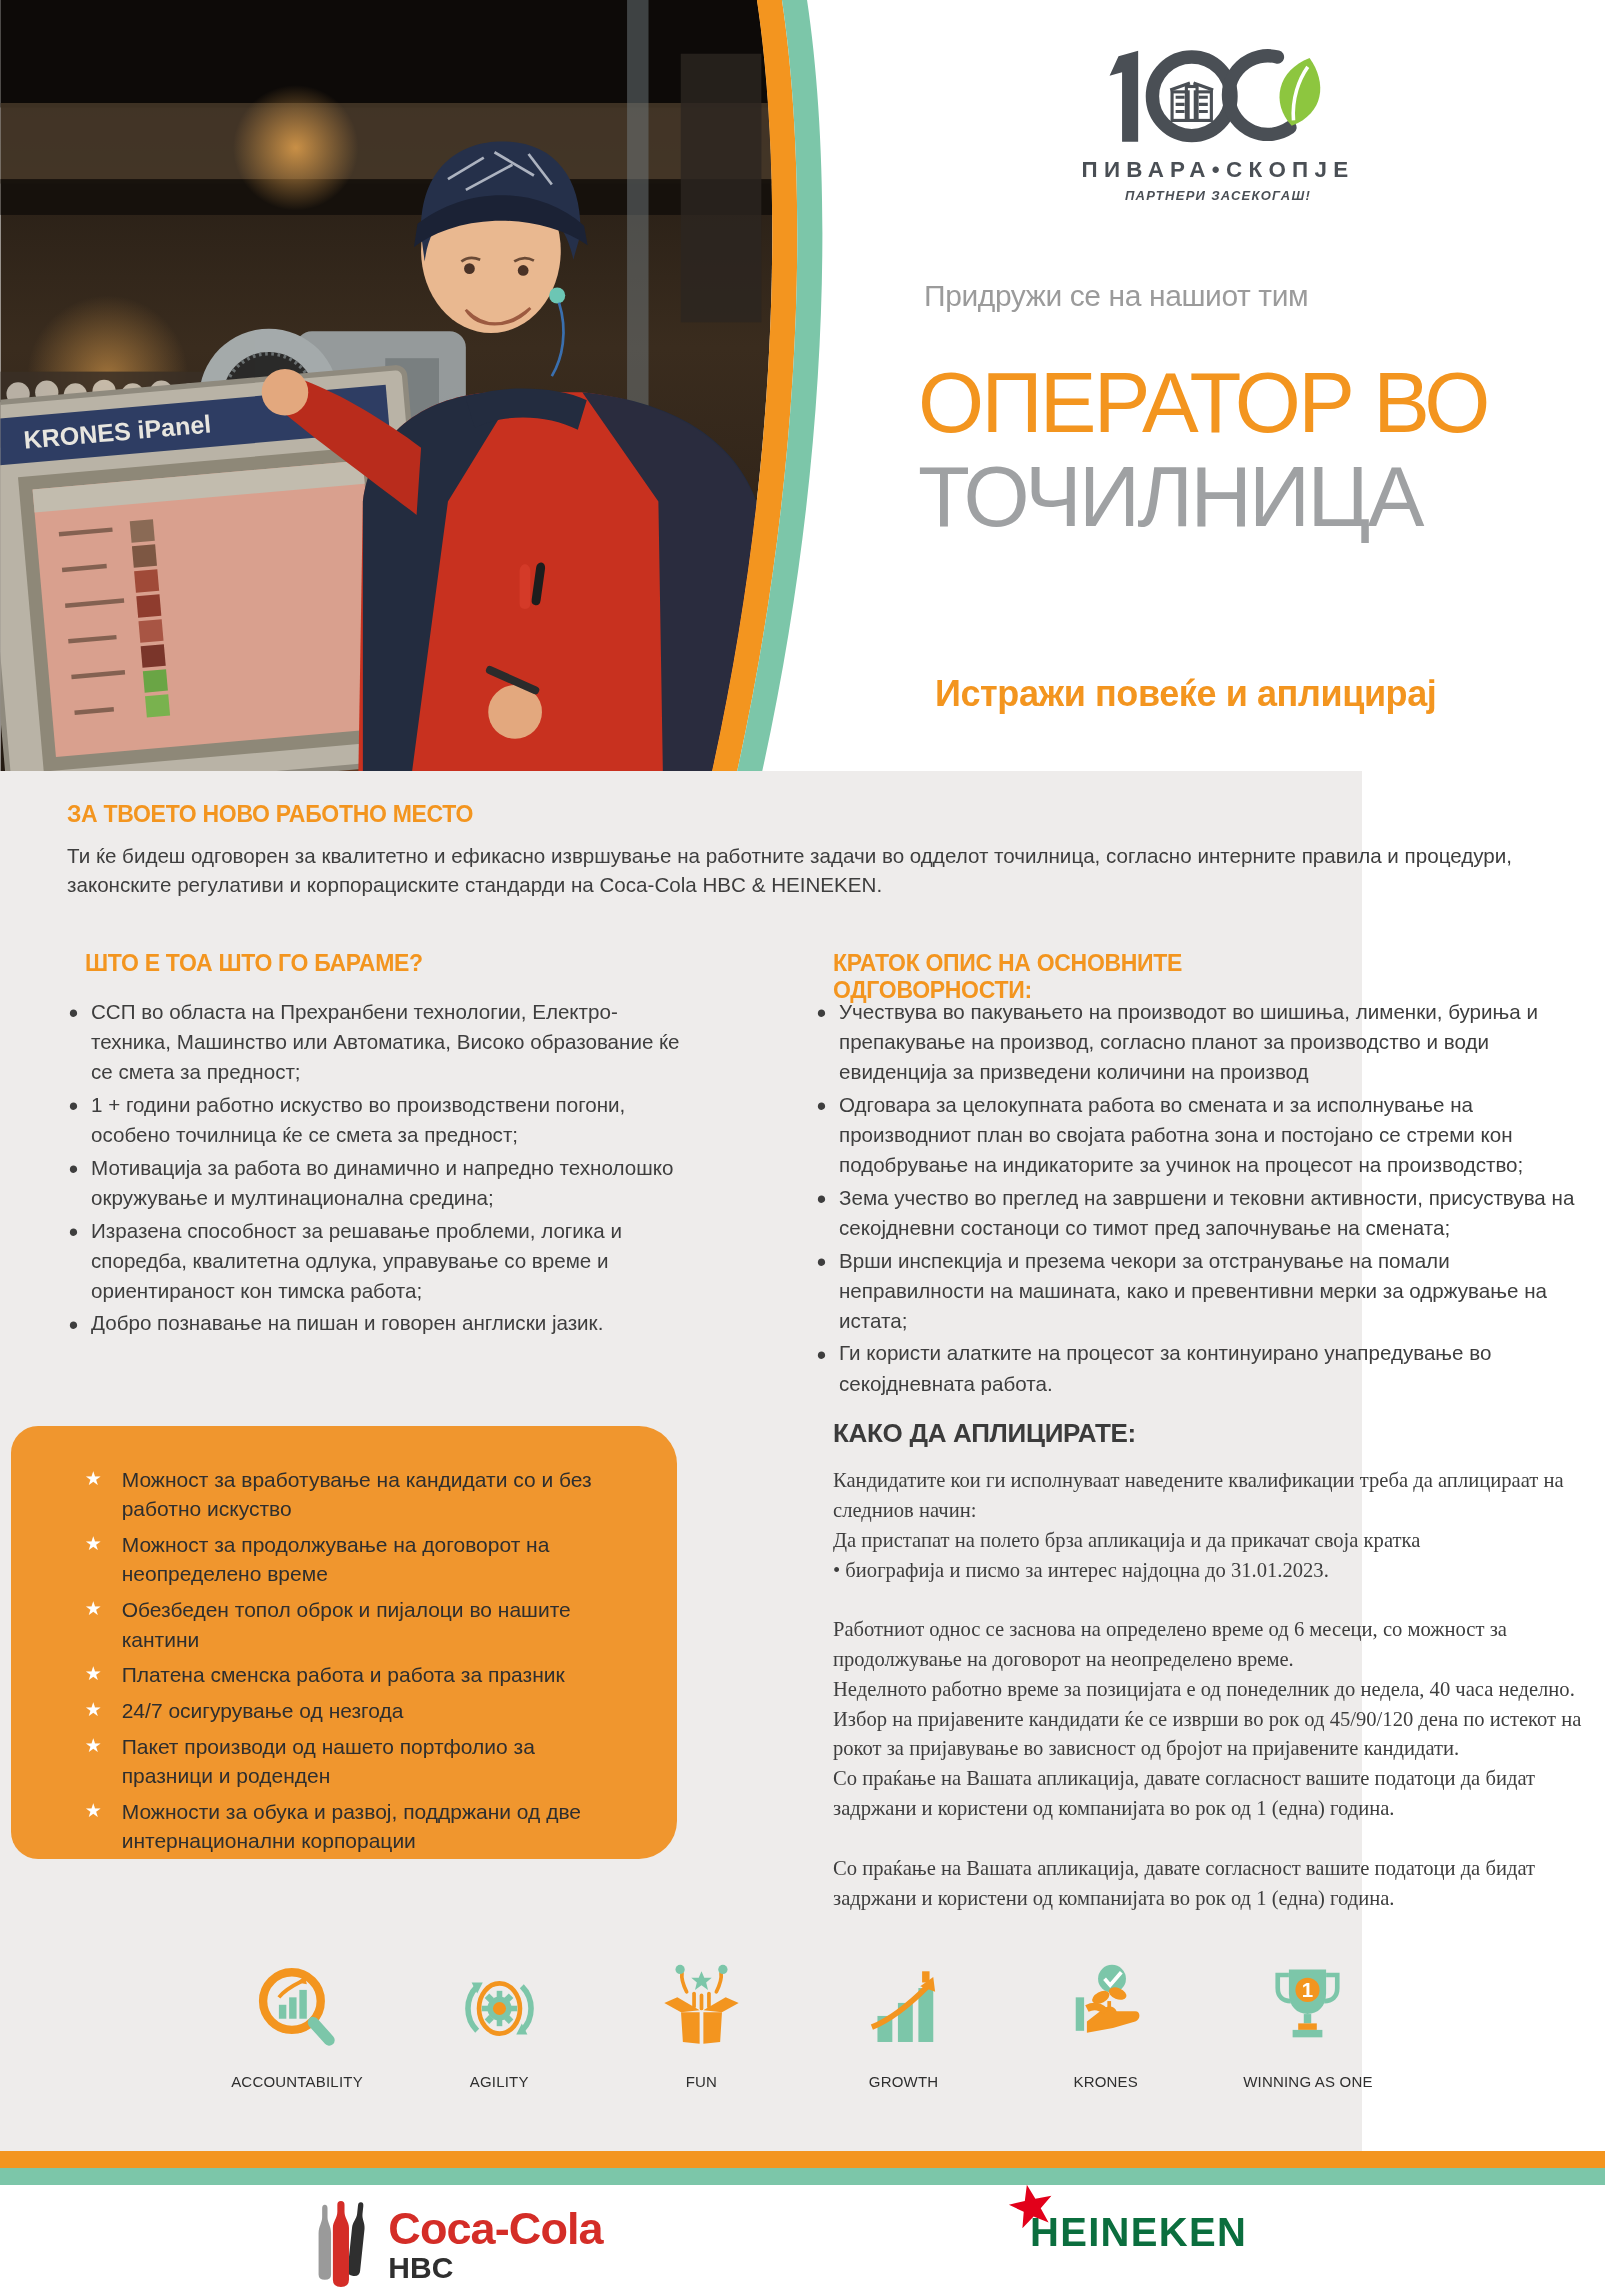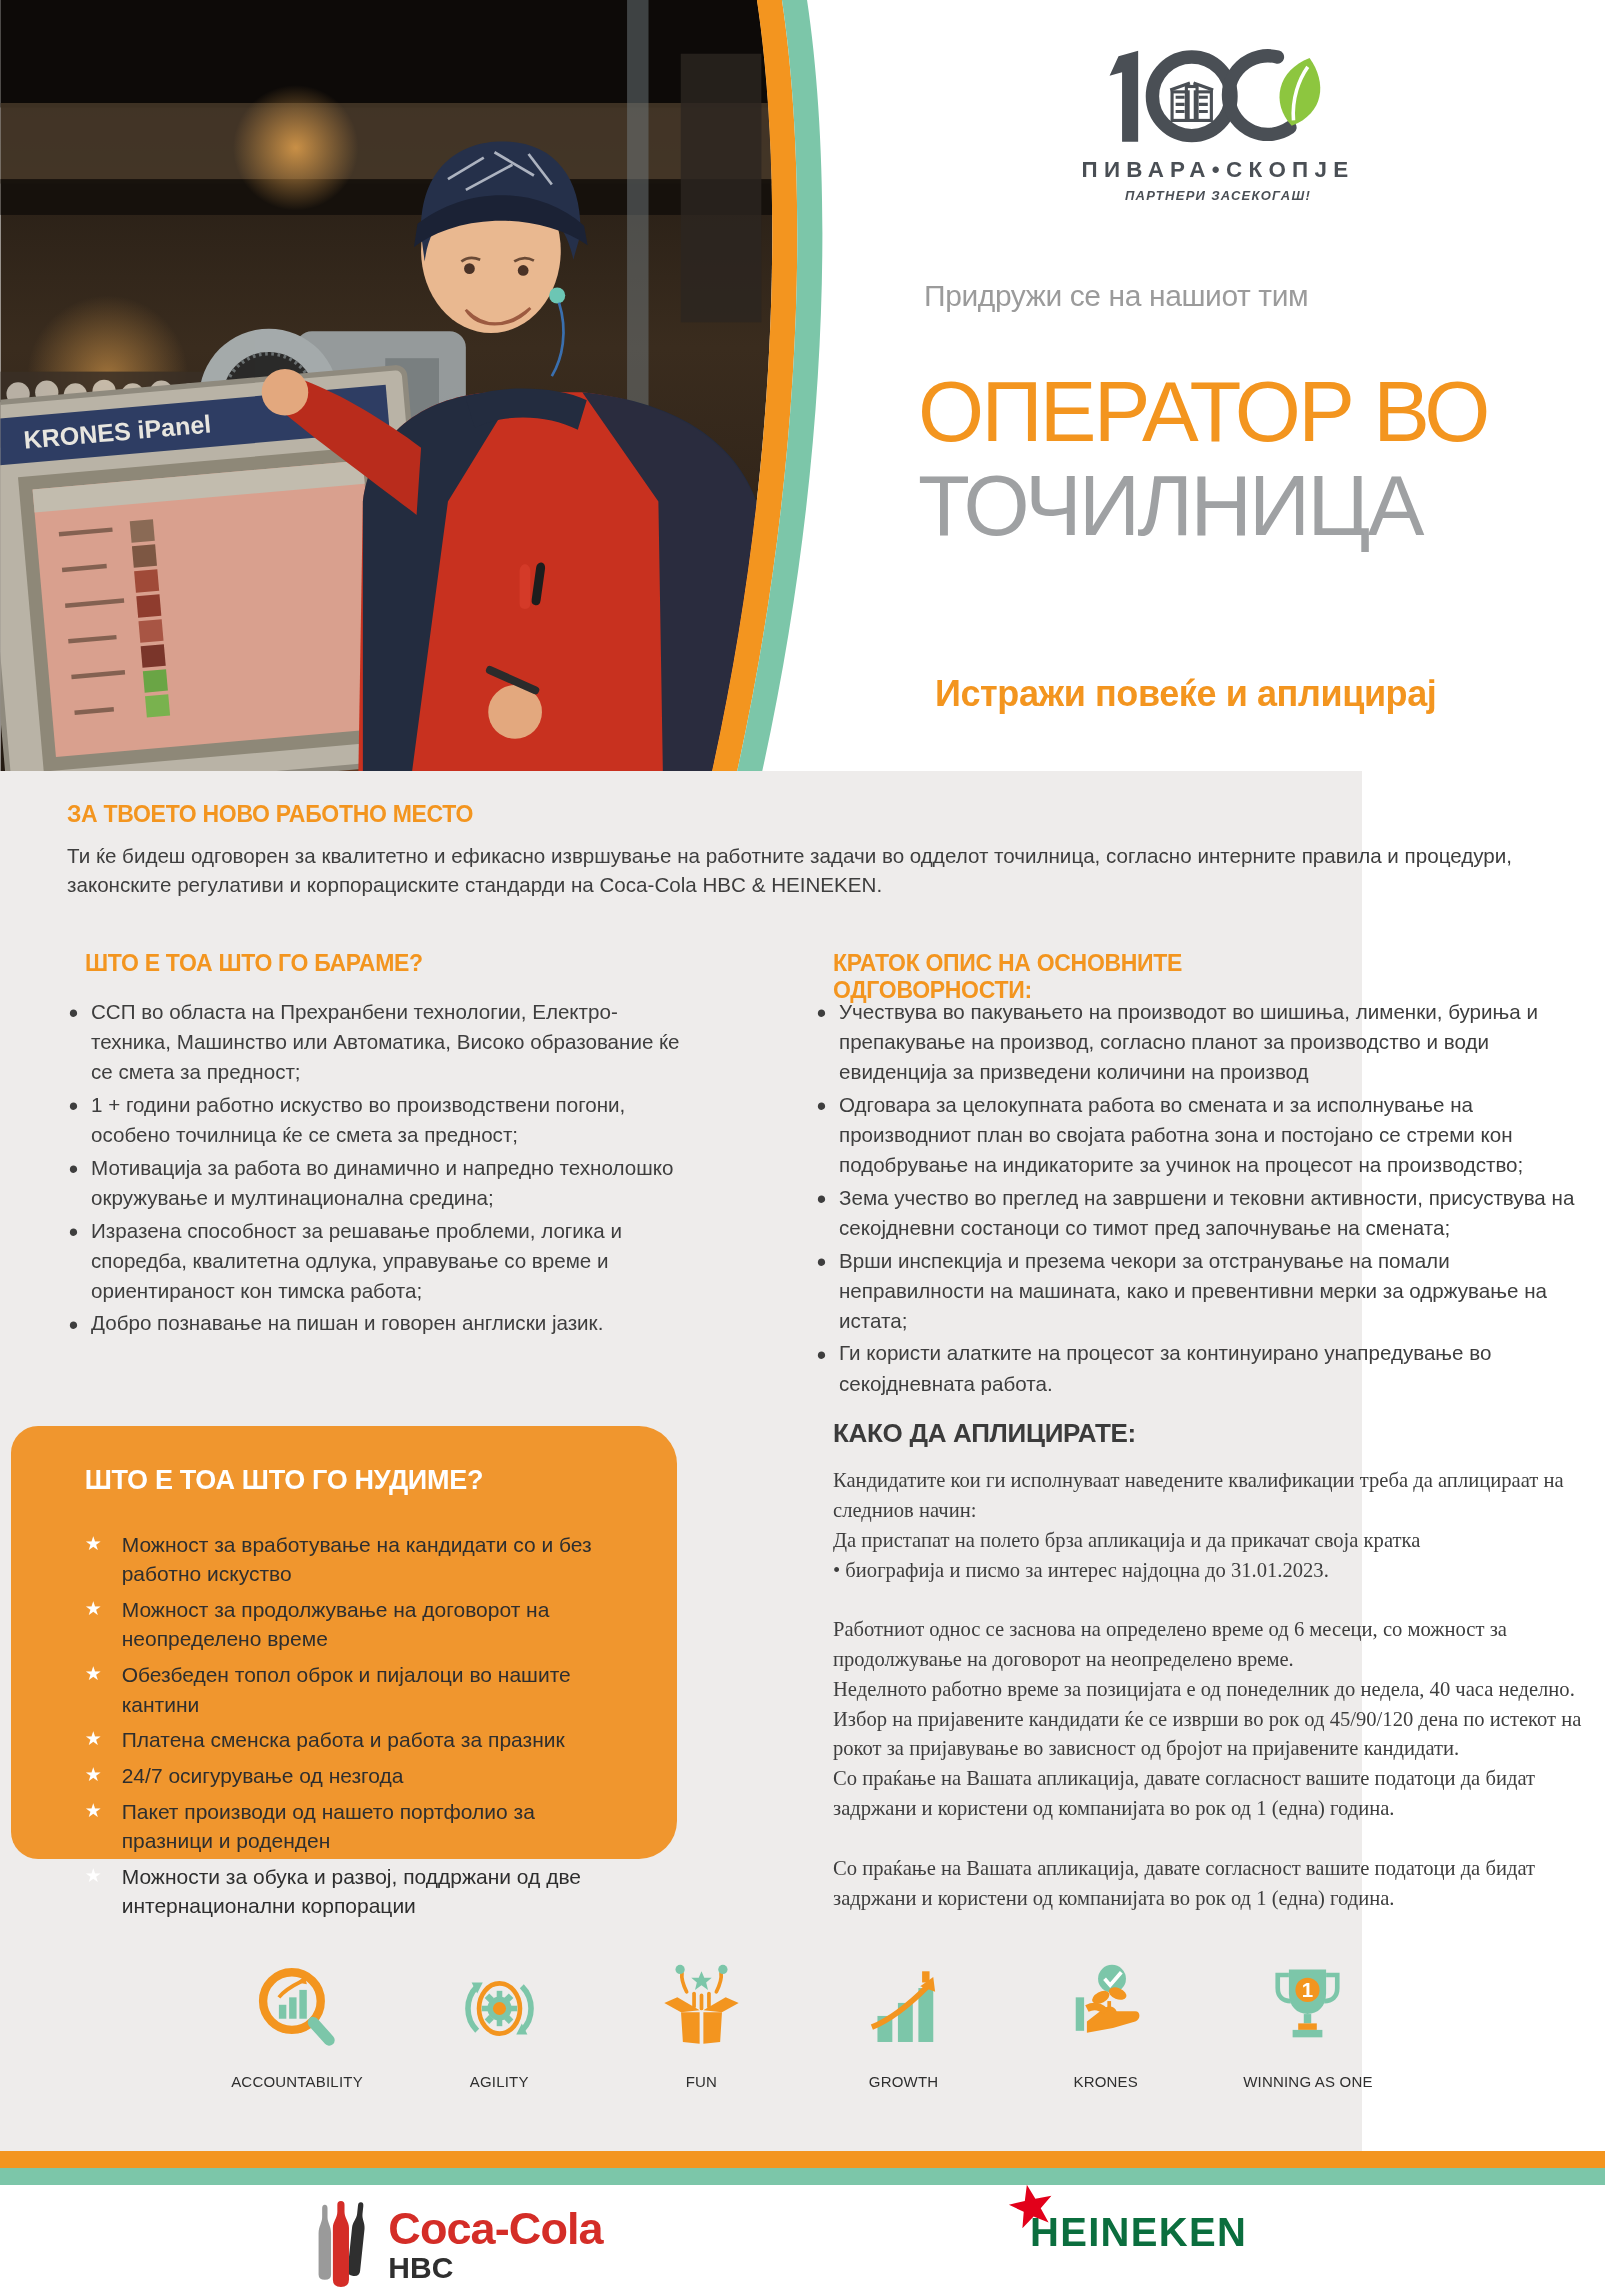--- a/index.html
+++ b/index.html
@@ -6,21 +6,21 @@
   body{font-family:"Liberation Sans", sans-serif;}
   #poster{position:relative;width:1606px;height:2293px;background:#ffffff;overflow:hidden;margin:0 auto;}
 
   
   #hero{position:absolute;left:0;top:0;width:1606px;height:771px;}
   .logo-block{position:absolute;left:1066px;top:49px;width:304px;height:179px;text-align:center;}
   .logo-name{margin-top:5.4px;font-size:22.4px;font-weight:bold;letter-spacing:6.3px;color:#4a4f55;}
   .logo-tagline{margin-top:4.5px;font-size:13px;font-weight:bold;font-style:italic;letter-spacing:1.3px;color:#4a4f55;}
   .kicker{position:absolute;left:924px;top:279px;font-size:30px;letter-spacing:-0.4px;color:#9b9b9b;}
   .job-title{position:absolute;left:918px;top:356px;font-size:85px;font-weight:500;letter-spacing:-2.7px;line-height:1.1;}
-  .job-title .l1{color:#f3951f;display:block;margin-top:9px;}
+  .job-title .l1{color:#f3951f;display:block;}
   .job-title .l2{color:#9fa1a3;display:block;}
   .cta{position:absolute;left:924px;top:673px;font-size:36px;font-weight:bold;letter-spacing:-0.4px;color:#f3951f;margin-left:11px;}
 
   
   #main{position:absolute;left:0;top:771px;width:1362px;height:1380px;background:#eeeceb;color:#3e3e3e;}
   .sec-h{font-size:23px;font-weight:bold;letter-spacing:-0.3px;color:#f3951f;margin:0;}
   .about-h{position:absolute;left:67px;top:30px;}
   .about-p{position:absolute;left:67px;top:70px;width:1514px;font-size:20.6px;line-height:1.42;margin:0;}
   .req-h{position:absolute;left:85px;top:179px;}
   .req-list{position:absolute;left:67px;top:226px;width:627px;}
@@ -268,21 +268,20 @@
     <h2 class="sec-h resp-h">КРАТОК ОПИС НА ОСНОВНИТЕ ОДГОВОРНОСТИ:</h2>
     <ul class="dot-list resp-list">
         <li>Учествува во пакувањето на производот во шишиња, лименки, буриња и препакување на производ, согласно планот за производство и води евиденција за призведени количини на производ</li>
         <li>Одговара за целокупната работа во смената и за исполнување на производниот план во својата работна зона и постојано се стреми кон подобрување на индикаторите за учинок на процесот на производство;</li>
         <li>Зема учество во преглед на завршени и тековни активности, присуствува на секојдневни состаноци со тимот пред започнување на смената;</li>
         <li>Врши инспекција и презема чекори за отстранување на помали неправилности на машината, како и превентивни мерки за одржување на истата;</li>
         <li>Ги користи алатките на процесот за континуирано унапредување во секојдневната работа.</li>
       </ul>
 
     <div class="offer-box">
-      <h2 class="offer-h">ШТО Е ТОА ШТО ГО НУДИМЕ?</h2>
       <ul class="star-list">
           <li>Можност за вработување на кандидати со и без работно искуство</li>
           <li>Можност за продолжување на договорот на неопределено време</li>
           <li>Обезбеден топол оброк и пијалоци во нашите кантини</li>
           <li>Платена сменска работа и работа за празник</li>
           <li>24/7 осигурување од незгода</li>
           <li>Пакет производи од нашето портфолио за празници и роденден</li>
           <li>Можности за обука и развој, поддржани од две интернационални корпорации</li>
         </ul>
     </div>

